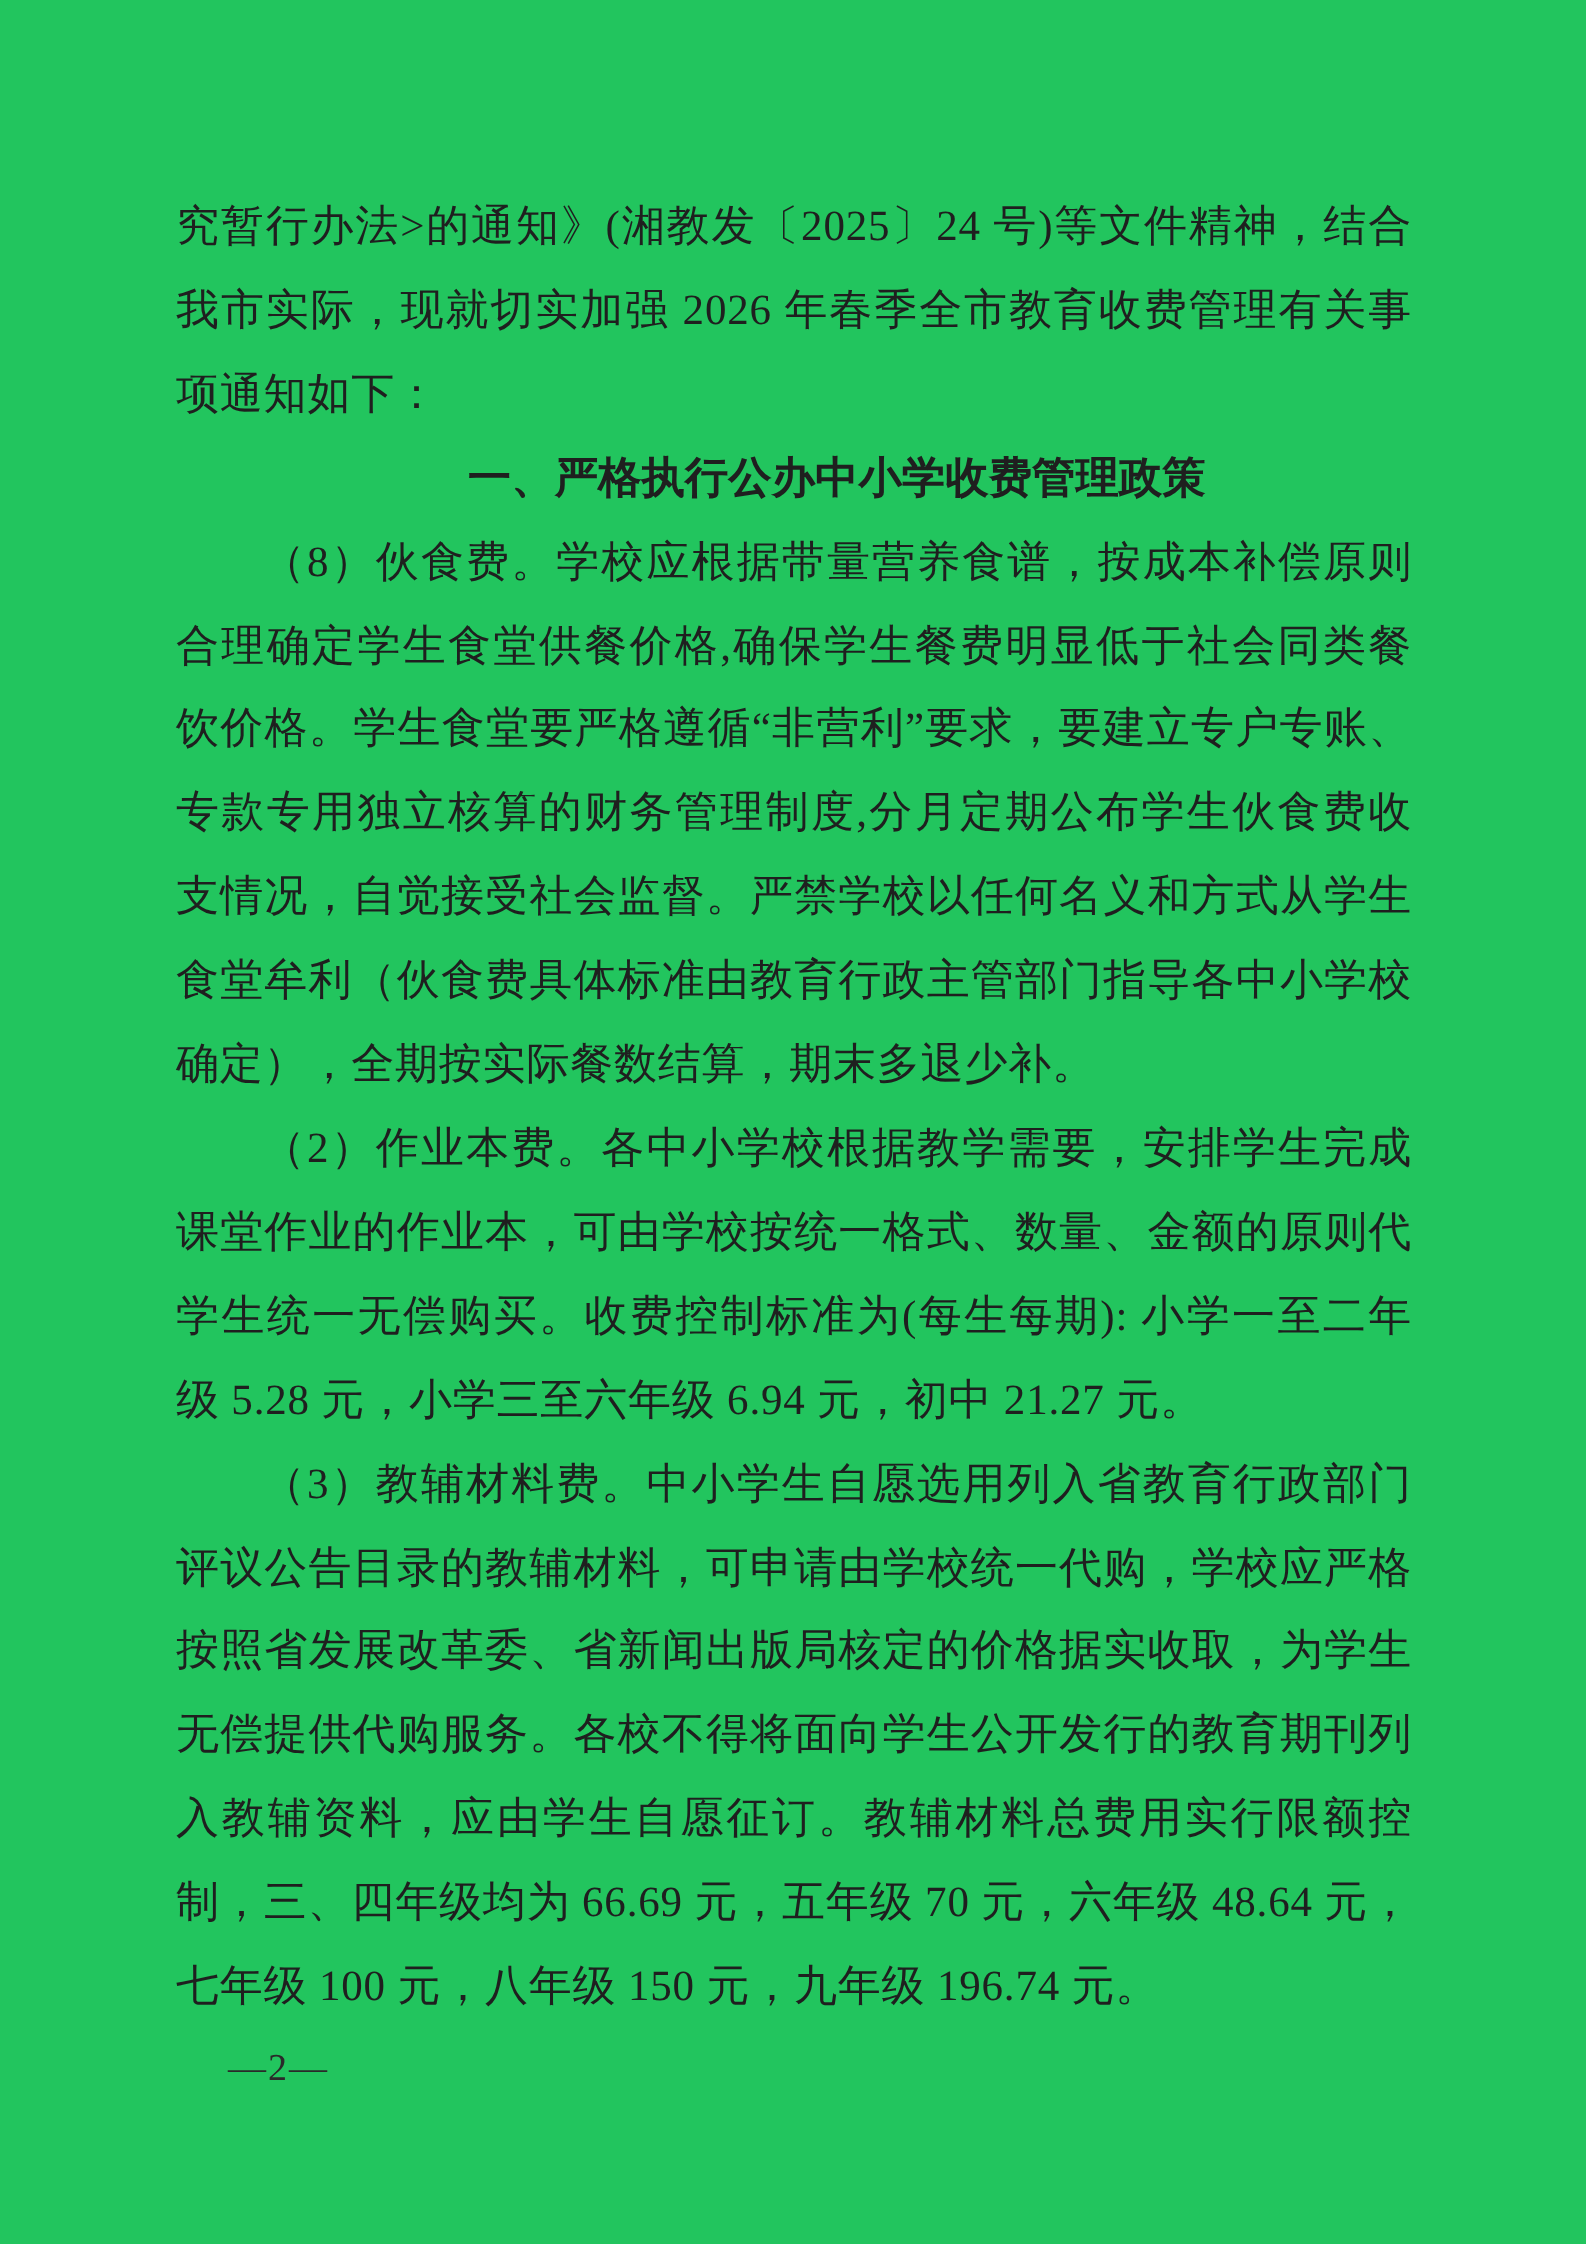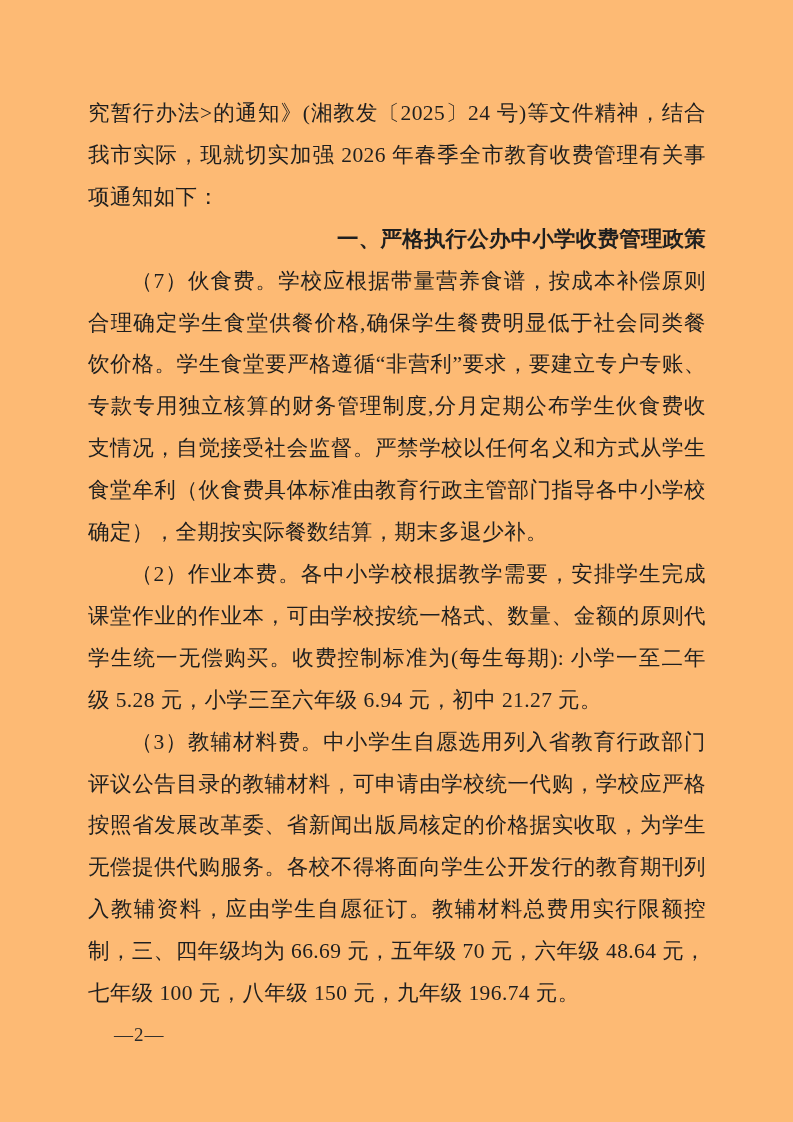--- a/index.html
+++ b/index.html
@@ -4,21 +4,21 @@
 <style>
   html, body {
     margin: 0;
     padding: 0;
     background: #ffffff;
   }
   .page {
     position: relative;
     width: 793px;
     height: 1122px;
-    background: #fdba74;
+    background: #22c55e;
     overflow: hidden;
     font-family: "Liberation Serif", "DejaVu Serif", serif;
     color: #1f1f1f;
   }
   .content {
     position: absolute;
     left: 88px;
     top: 93px;
     width: 618px;
   }
@@ -31,37 +31,37 @@
     letter-spacing: 0.4px;
     word-break: break-all;
   }
   .content p.continuation {
     text-indent: 0;
   }
   .content p.section-heading {
     font-family: "Liberation Sans", "DejaVu Sans", sans-serif;
     font-weight: 700;
     letter-spacing: 0.2px;
-    text-align: right;
+    text-align: center;
   }
   .page-number {
     position: absolute;
     left: 114px;
     top: 1024px;
     font-size: 19px;
     letter-spacing: 1px;
     color: #2a2a2a;
   }
 </style>
 </head>
 <body>
 
 <div class="page">
   <div class="content">
     <p class="continuation">究暂行办法&gt;的通知》(湘教发〔2025〕24 号)等文件精神，结合我市实际，现就切实加强 2026 年春季全市教育收费管理有关事项通知如下：</p>
     <p class="section-heading">一、严格执行公办中小学收费管理政策</p>
-    <p>（7）伙食费。学校应根据带量营养食谱，按成本补偿原则合理确定学生食堂供餐价格,确保学生餐费明显低于社会同类餐饮价格。学生食堂要严格遵循“非营利”要求，要建立专户专账、专款专用独立核算的财务管理制度,分月定期公布学生伙食费收支情况，自觉接受社会监督。严禁学校以任何名义和方式从学生食堂牟利（伙食费具体标准由教育行政主管部门指导各中小学校确定），全期按实际餐数结算，期末多退少补。</p>
+    <p>（8）伙食费。学校应根据带量营养食谱，按成本补偿原则合理确定学生食堂供餐价格,确保学生餐费明显低于社会同类餐饮价格。学生食堂要严格遵循“非营利”要求，要建立专户专账、专款专用独立核算的财务管理制度,分月定期公布学生伙食费收支情况，自觉接受社会监督。严禁学校以任何名义和方式从学生食堂牟利（伙食费具体标准由教育行政主管部门指导各中小学校确定），全期按实际餐数结算，期末多退少补。</p>
     <p>（2）作业本费。各中小学校根据教学需要，安排学生完成课堂作业的作业本，可由学校按统一格式、数量、金额的原则代学生统一无偿购买。收费控制标准为(每生每期): 小学一至二年级 5.28 元，小学三至六年级 6.94 元，初中 21.27 元。</p>
     <p>（3）教辅材料费。中小学生自愿选用列入省教育行政部门评议公告目录的教辅材料，可申请由学校统一代购，学校应严格按照省发展改革委、省新闻出版局核定的价格据实收取，为学生无偿提供代购服务。各校不得将面向学生公开发行的教育期刊列入教辅资料，应由学生自愿征订。教辅材料总费用实行限额控制，三、四年级均为 66.69 元，五年级 70 元，六年级 48.64 元，七年级 100 元，八年级 150 元，九年级 196.74 元。</p>
 
   </div>
   <div class="page-number">—2—</div>
 </div>
 
 </body></html>

